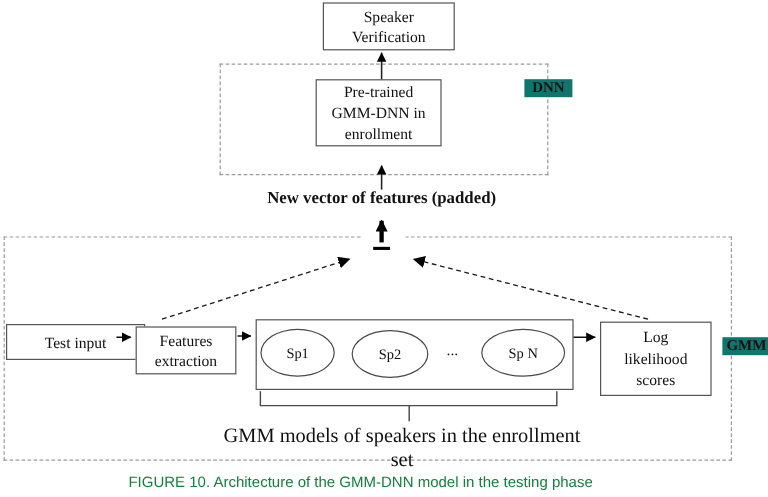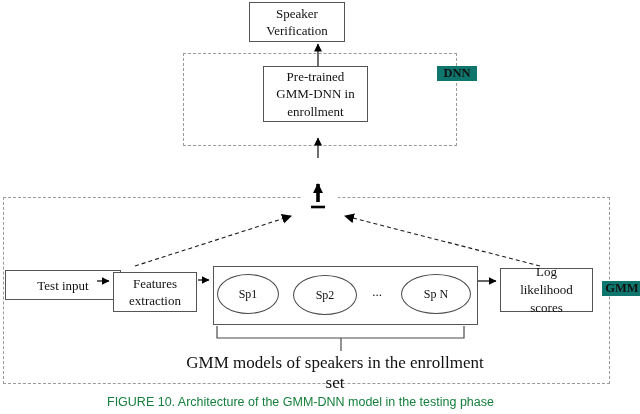--- a/index.html
+++ b/index.html
@@ -12,36 +12,36 @@
   .dashedrect{position:absolute;border:1.2px dashed #9a9a9a;box-sizing:border-box;background:transparent;}
   .region-label{position:absolute;background:#0f766e;font-weight:bold;font-size:12.5px;
                 text-align:center;line-height:15px;padding:0 1px;}
   .ellipse{position:absolute;border:1.3px solid #4a4a4a;border-radius:50%;box-sizing:border-box;
            display:flex;align-items:center;justify-content:center;font-size:12px;background:#fff;}
   .plain-text{position:absolute;text-align:center;}
   .svg-overlay{position:absolute;left:0;top:0;pointer-events:none;}
   .patch{position:absolute;background:#fff;}
 
   
-  .sv-box{left:249px;top:2px;width:96px;height:40px;}
+  .sv-box{left:269px;top:2px;width:110px;height:40px;}
   .dnn-rect{left:183px;top:53px;width:274px;height:93px;}
   .dnn-label{left:437px;top:66px;width:38px;}
   .pretrained-box{left:263px;top:66px;width:105px;height:56px;line-height:17.5px;}
   .new-vector{left:170px;top:158px;width:296px;font-weight:bold;font-size:14px;}
   .gmm-rect{left:3px;top:197px;width:607px;height:187px;}
   .gap-patch{left:302px;top:194px;width:36px;height:6px;}
   .gmm-label{left:602px;top:281px;width:38px;}
   .test-box{left:5px;top:270px;width:116px;height:30px;}
   .features-box{left:113px;top:272px;width:84px;height:40px;}
   .models-box{left:213px;top:266px;width:265px;height:59px;}
   .sp1{left:217px;top:274px;width:62px;height:40px;}
   .sp2{left:293px;top:275px;width:64px;height:40px;}
   .dots{left:363px;top:284px;width:28px;font-size:13px;}
   .spn{left:401px;top:274px;width:70px;height:40px;}
-  .log-box{left:500px;top:268px;width:93px;height:44px;line-height:18px;}
+  .log-box{left:500px;top:268px;width:93px;height:62px;line-height:18px;}
   .bracket-caption{left:185px;top:353px;width:300px;font-size:17px;}
   .figure-caption{left:0;top:395px;width:601px;font-family:"Liberation Sans", sans-serif;
                   font-weight:normal;font-size:12.5px;color:#15803d;}
 </style>
 </head>
 <body>
 
 <div class="canvas">
 
   <div class="dashedrect dnn-rect"></div>
@@ -64,20 +64,21 @@
 scores</div>
 
   <div class="ellipse sp1">Sp1</div>
   <div class="ellipse sp2">Sp2</div>
   <div class="plain-text dots">...</div>
   <div class="ellipse spn">Sp N</div>
 
   <div class="region-label dnn-label">DNN</div>
   <div class="region-label gmm-label">GMM</div>
 
+  <div class="plain-text new-vector">New vector of features (padded)</div>
   <div class="plain-text bracket-caption">GMM models of speakers in the enrollment set</div>
   <div class="plain-text figure-caption">FIGURE 10. Architecture of the GMM-DNN model in the testing phase</div>
 
   <svg class="svg-overlay" width="640" height="414" viewBox="0 0 640 414">
     <defs>
       <marker id="ah" markerUnits="userSpaceOnUse" markerWidth="9" markerHeight="9" refX="7.5" refY="4" orient="auto">
         <path d="M0,0 L8,4 L0,8 Z" fill="#000"></path>
       </marker>
       <marker id="ahb" markerUnits="userSpaceOnUse" markerWidth="11" markerHeight="11" refX="9" refY="5" orient="auto">
         <path d="M0,0 L10,5 L0,10 Z" fill="#000"></path>

